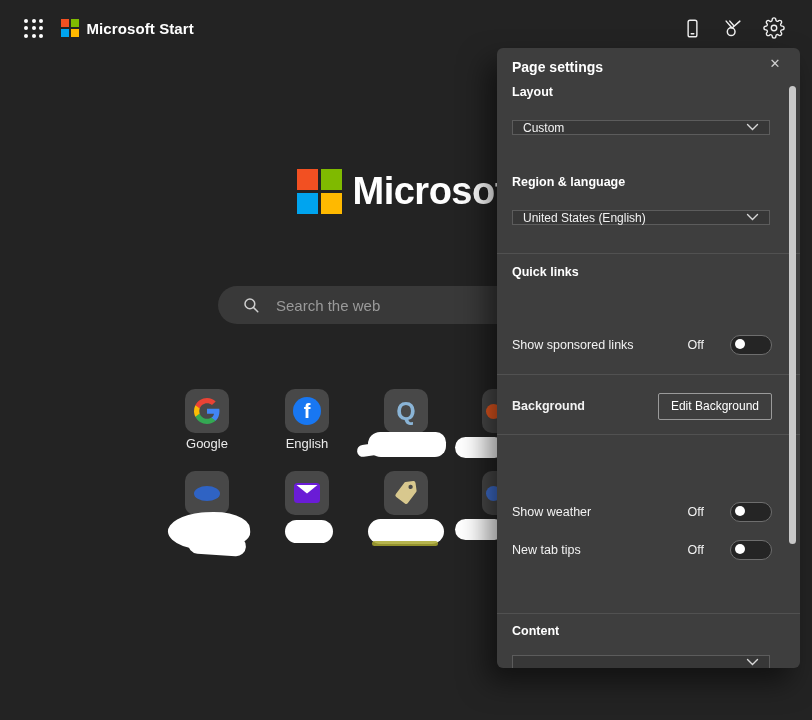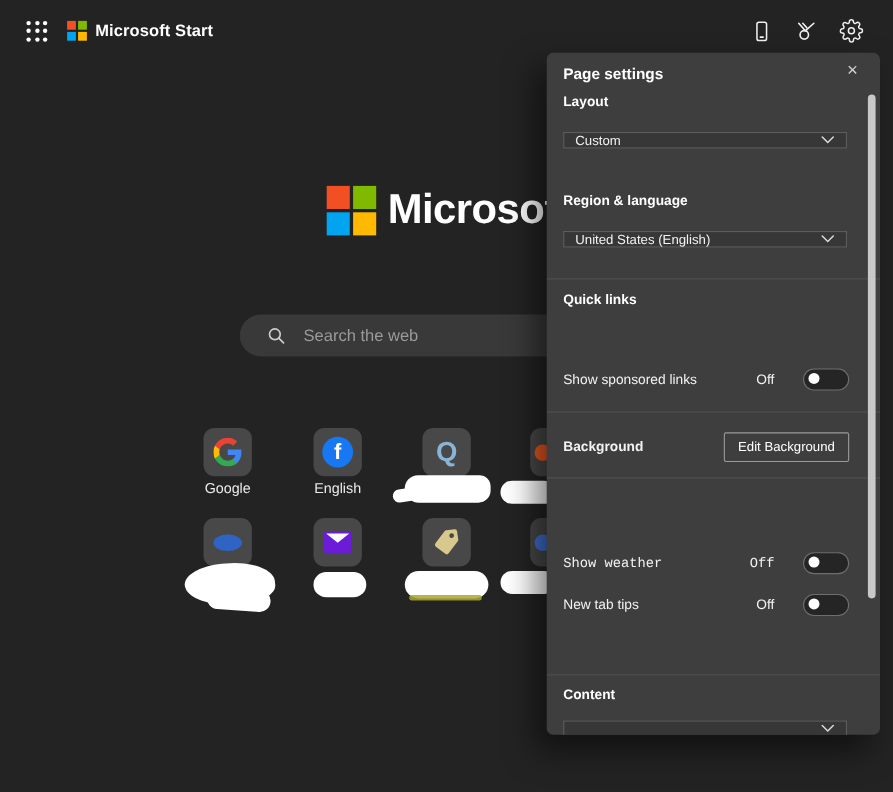--- a/index.html
+++ b/index.html
@@ -226,21 +226,21 @@
     <div class="divider" style="top:326px;"></div>
 
     <div class="p-row" style="top:344px;height:28px;">
       <span class="row-label bold">Background</span>
       <button class="pbtn">Edit Background</button>
     </div>
 
     <div class="divider" style="top:386px;"></div>
 
 
-    <div class="p-row" style="top:455px;height:18px;font-family:Liberation Mono, monospace;">
+    <div class="p-row" style="top:455px;height:18px;">
       <span class="row-label">Show weather</span>
       <span class="toggle-group">
         <span class="off-label">Off</span>
         <span class="toggle">
             <span class="knob"></span>
           </span>
       </span>
     </div>
 
     <div class="p-row" style="top:493px;height:18px;">

